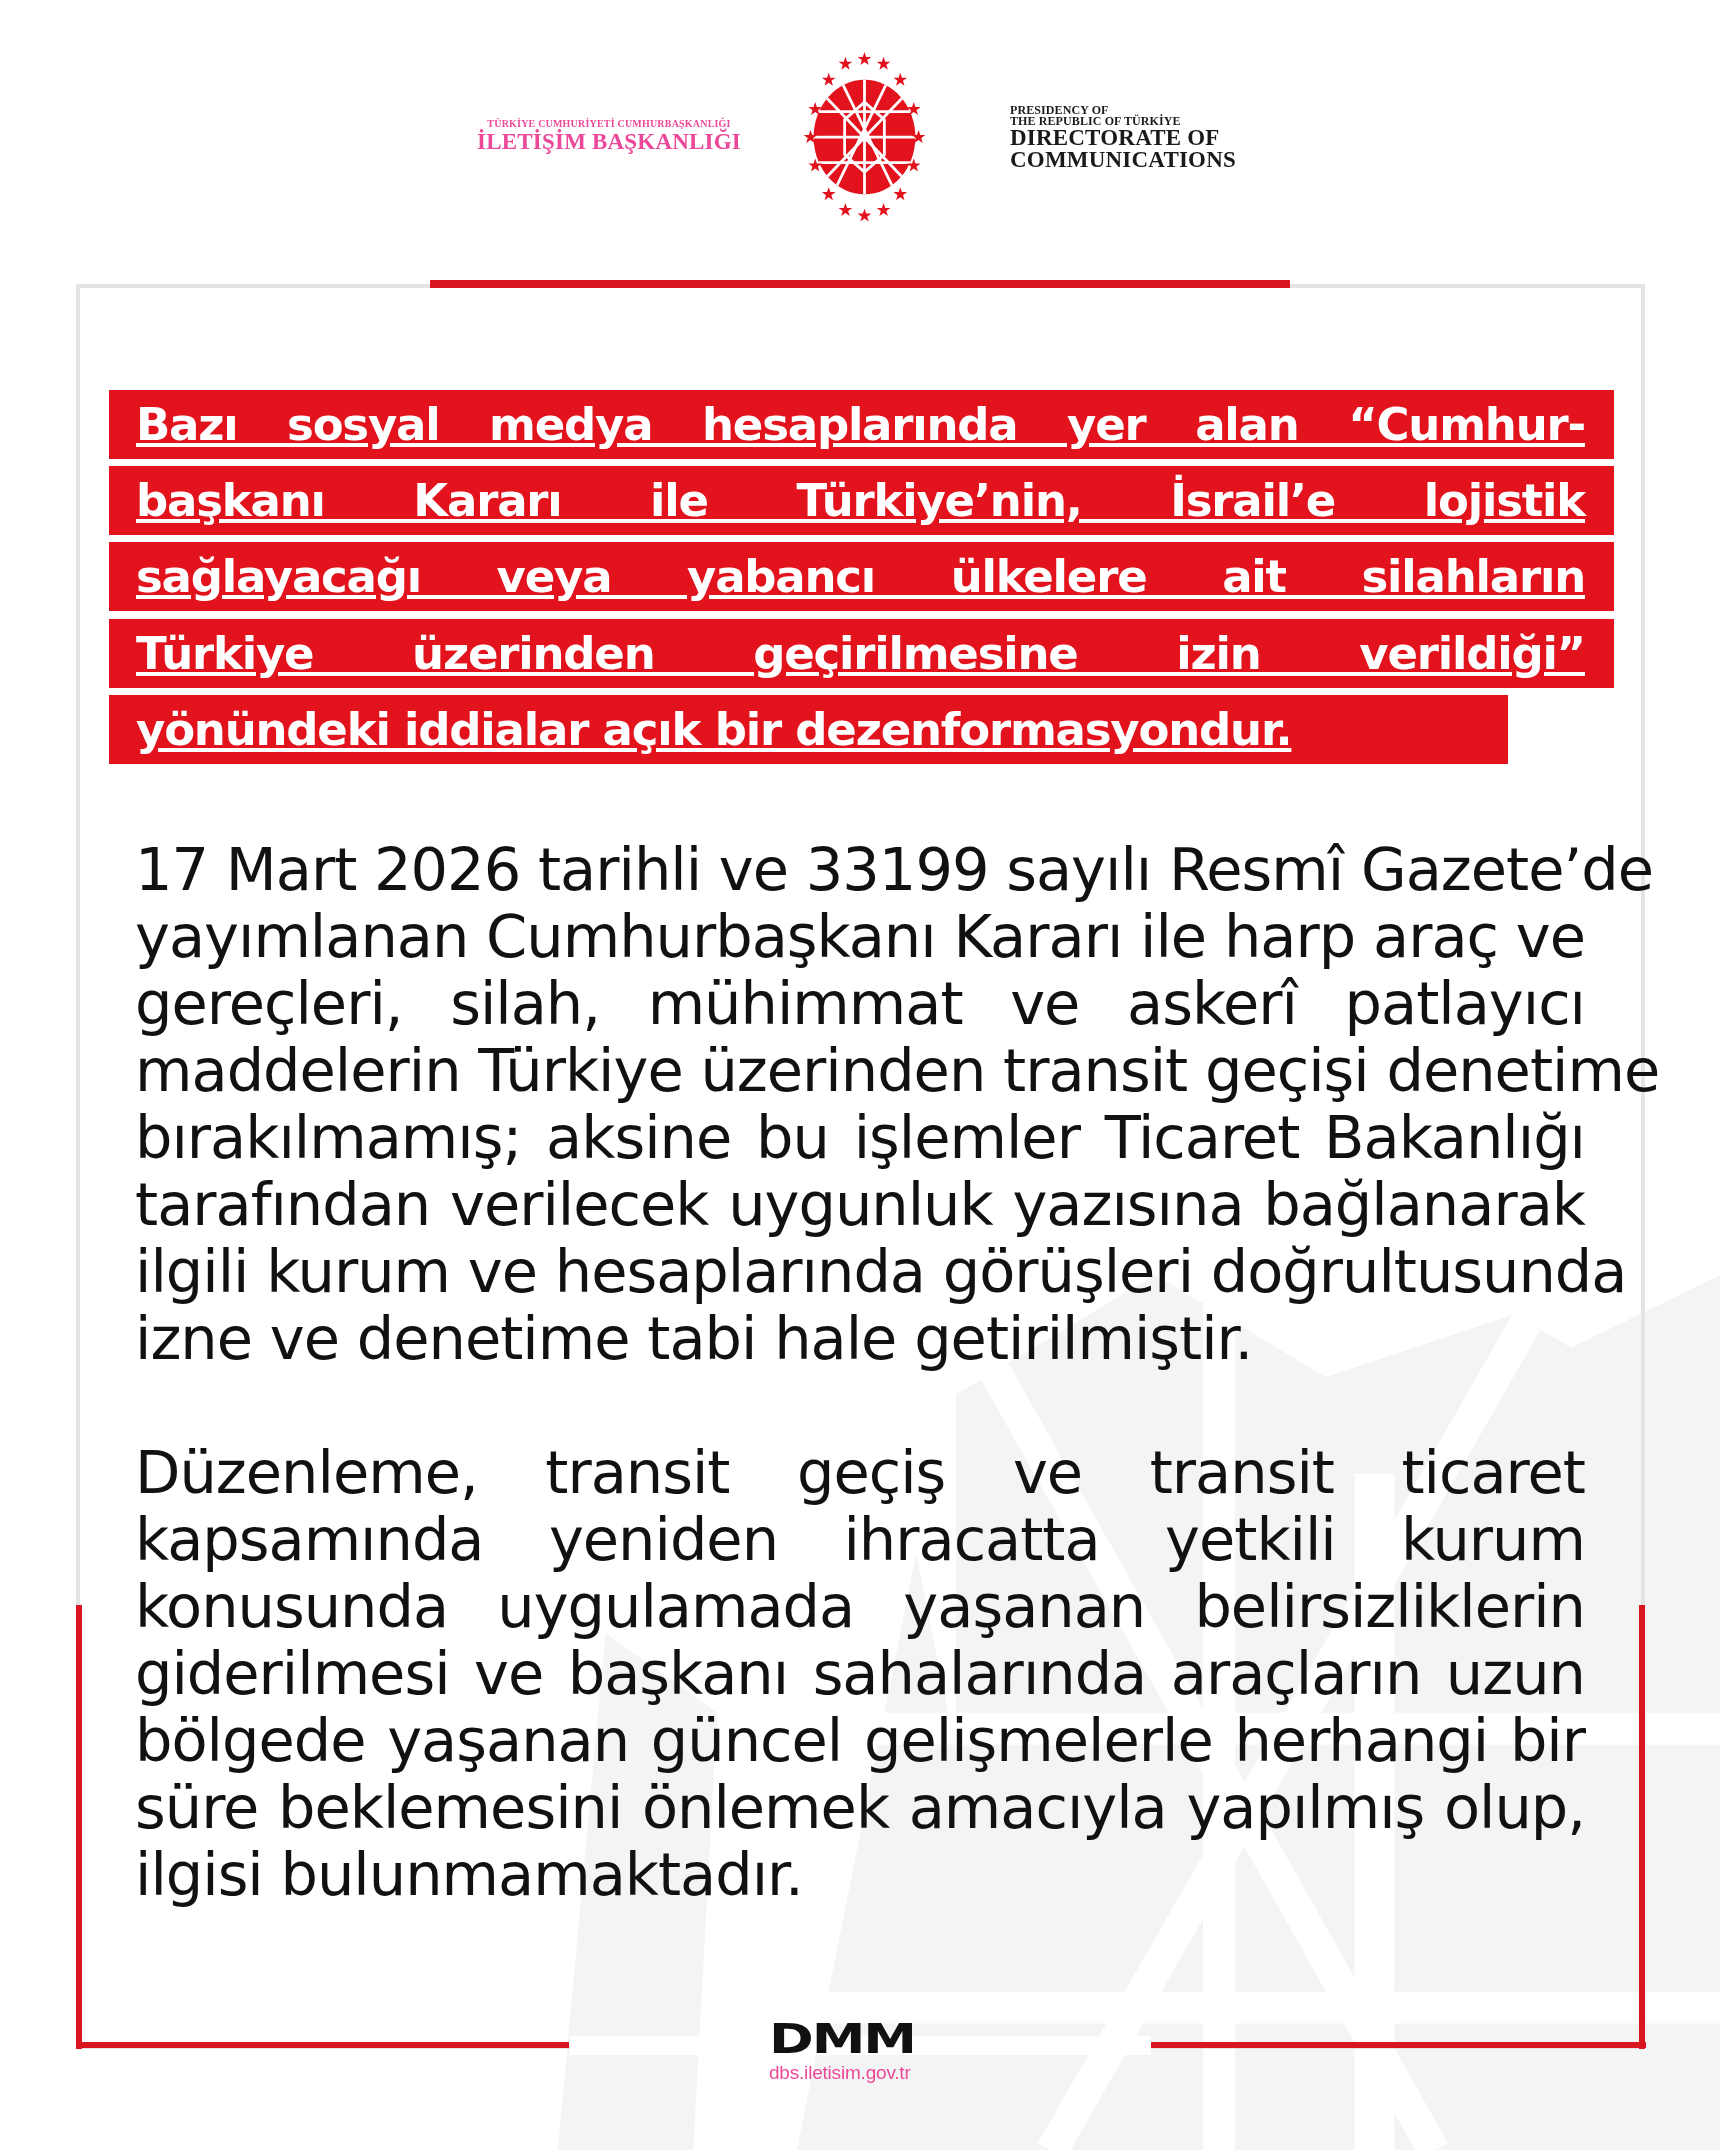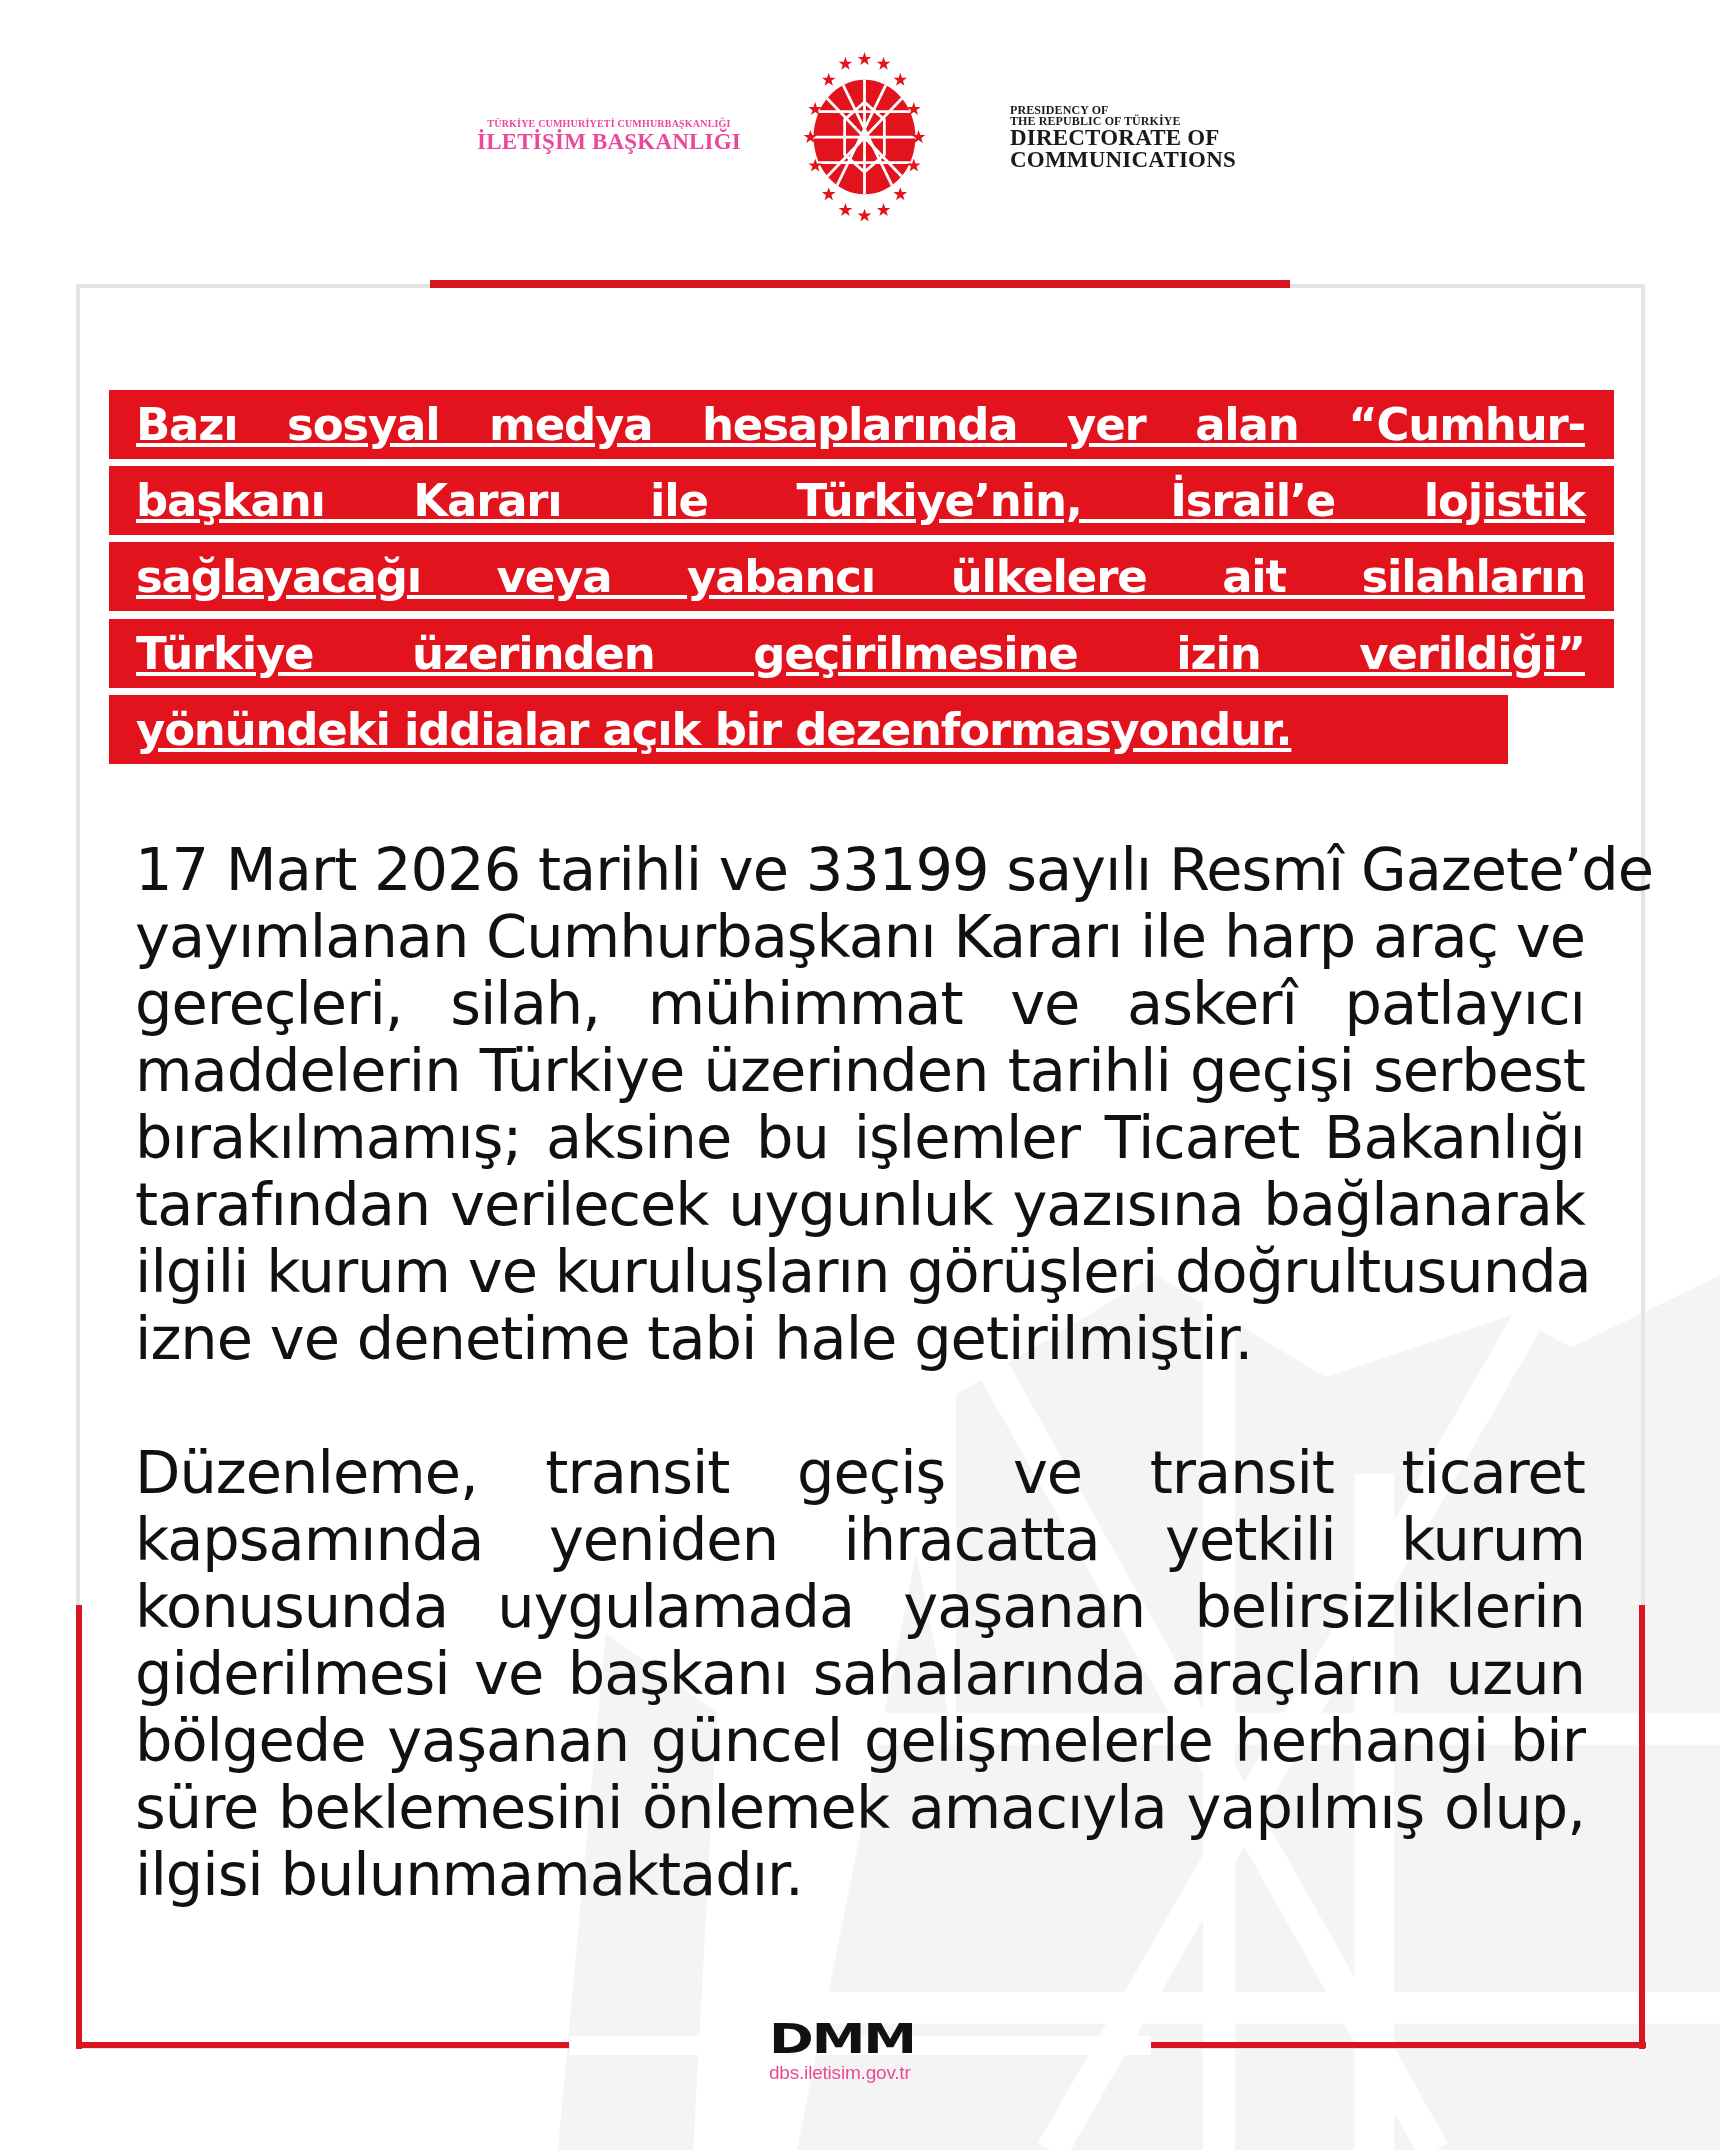--- a/index.html
+++ b/index.html
@@ -131,24 +131,24 @@
   <div class="hl-line">sağlayacağı veya yabancı ülkelere ait silahların</div>
   <div class="hl-line">Türkiye üzerinden geçirilmesine izin verildiği”</div>
   <div class="hl-line last">yönündeki iddialar açık bir dezenformasyondur.</div>
 </div>
 
 <div class="body-text">
   <div class="para">
     <div class="b-line">17 Mart 2026 tarihli ve 33199 sayılı Resmî Gazete’de</div>
     <div class="b-line">yayımlanan Cumhurbaşkanı Kararı ile harp araç ve</div>
     <div class="b-line">gereçleri, silah, mühimmat ve askerî patlayıcı</div>
-    <div class="b-line">maddelerin Türkiye üzerinden tarihli geçişi serbest</div>
+    <div class="b-line">maddelerin Türkiye üzerinden transit geçişi denetime</div>
     <div class="b-line">bırakılmamış; aksine bu işlemler Ticaret Bakanlığı</div>
     <div class="b-line">tarafından verilecek uygunluk yazısına bağlanarak</div>
-    <div class="b-line">ilgili kurum ve kuruluşların görüşleri doğrultusunda</div>
+    <div class="b-line">ilgili kurum ve hesaplarında görüşleri doğrultusunda</div>
     <div class="b-line last">izne ve denetime tabi hale getirilmiştir.</div>
   </div>
   <div class="para">
     <div class="b-line">Düzenleme, transit geçiş ve transit ticaret</div>
     <div class="b-line">kapsamında yeniden ihracatta yetkili kurum</div>
     <div class="b-line">konusunda uygulamada yaşanan belirsizliklerin</div>
     <div class="b-line">giderilmesi ve başkanı sahalarında araçların uzun</div>
     <div class="b-line">bölgede yaşanan güncel gelişmelerle herhangi bir</div>
     <div class="b-line">süre beklemesini önlemek amacıyla yapılmış olup,</div>
     <div class="b-line last">ilgisi bulunmamaktadır.</div>

